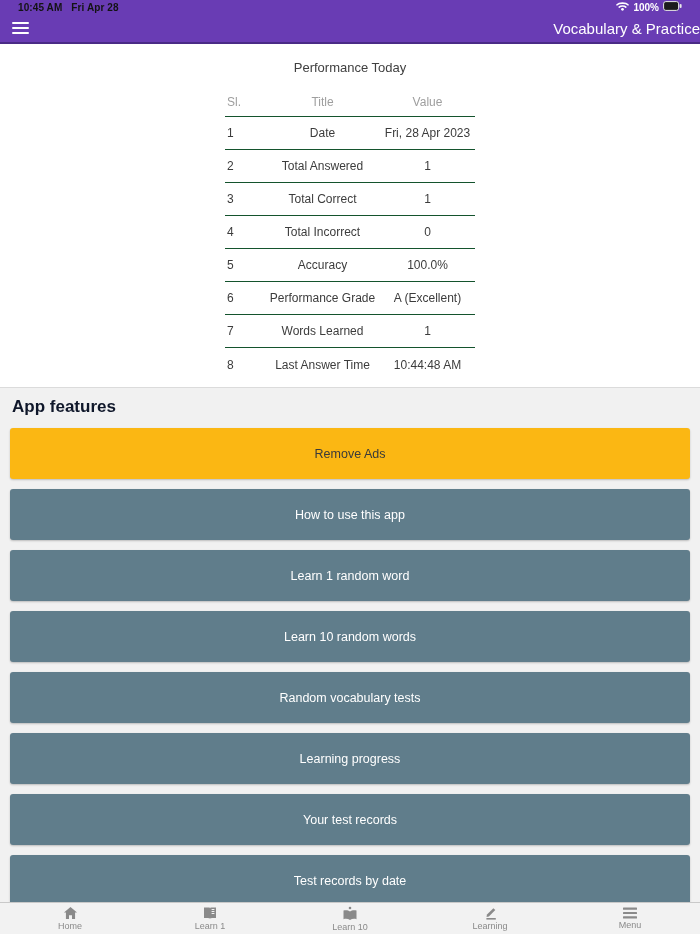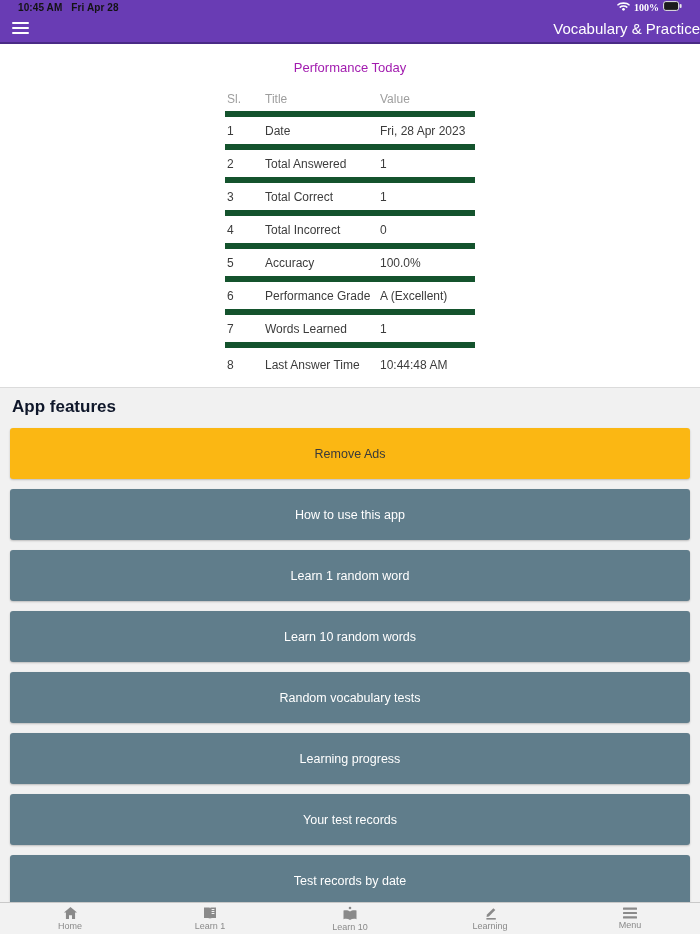--- a/index.html
+++ b/index.html
@@ -10,50 +10,50 @@
     position:relative;
   }
 
   
   .statusbar {
     height:14px; background:#693CB4;
     display:flex; align-items:center; justify-content:space-between;
     padding:0 18px; font-size:10px;
   }
   .sb-left { display:flex; gap:9px; color:#131313; font-weight:700; letter-spacing:.1px; }
-  .sb-right { display:flex; align-items:center; gap:4px; color:#FFFFFF; font-weight:700;font-family:Liberation Serif, serif; }
+  .sb-right { display:flex; align-items:center; gap:4px; color:#FFFFFF; font-weight:700; }
 
   
   .appbar {
     height:30px; background:#693CB4; position:relative;
     display:flex; align-items:center; justify-content:flex-end;
     border-bottom:2px solid #4A2B86;
   }
   .appbar-title { color:#FFFFFF; font-size:15px; font-weight:500; }
   .hamburger {
     position:absolute; left:12px; top:50%; transform:translateY(-50%);
     width:17px; height:12px; display:flex; flex-direction:column; justify-content:space-between;
     background:none; border:none; cursor:pointer; padding:0;
   }
   .hamburger span { display:block; height:2.4px; background:#FFFFFF; border-radius:1px; }
 
   
   .white-sec { background:#FFFFFF; padding:16px 0 6px; }
-  .perf-title { text-align:center; color:#a21caf; font-size:13px; }
+  .perf-title { text-align:center; color:#404040; font-size:13px; }
   .ptable { width:250px; margin:12px auto 0; }
   .prow {
     display:grid; grid-template-columns:40px 115px 95px;
-    align-items:center; height:33px; border-bottom:6px solid #14532d;
+    align-items:center; height:33px; border-bottom:1px solid #14532d;
   }
   .prow:last-child { border-bottom:none; }
   .phead { height:30px; color:#9E9E9E; }
   .prow span { font-size:12px; }
   .pbody span { color:#3C3C3C; }
   .c0 { text-align:left; padding-left:2px; }
-  .c1, .c2 { text-align:left; }
+  .c1, .c2 { text-align:center; }
 
   
   .gray-sec { background:#F1F1F1; border-top:1px solid #DBDBDB; padding-bottom:60px; }
   .sec-title { color:#0f172a; font-size:17px; font-weight:700; margin:9px 12px 11px; }
   .feat-btn {
     display:block; width:calc(100% - 20px); height:51px; margin:0 10px 10px;
     border:none; border-radius:3px; cursor:pointer;
     font-family:inherit; font-size:12.5px;
     box-shadow:0 1px 2px rgba(0,0,0,.22);
   }

